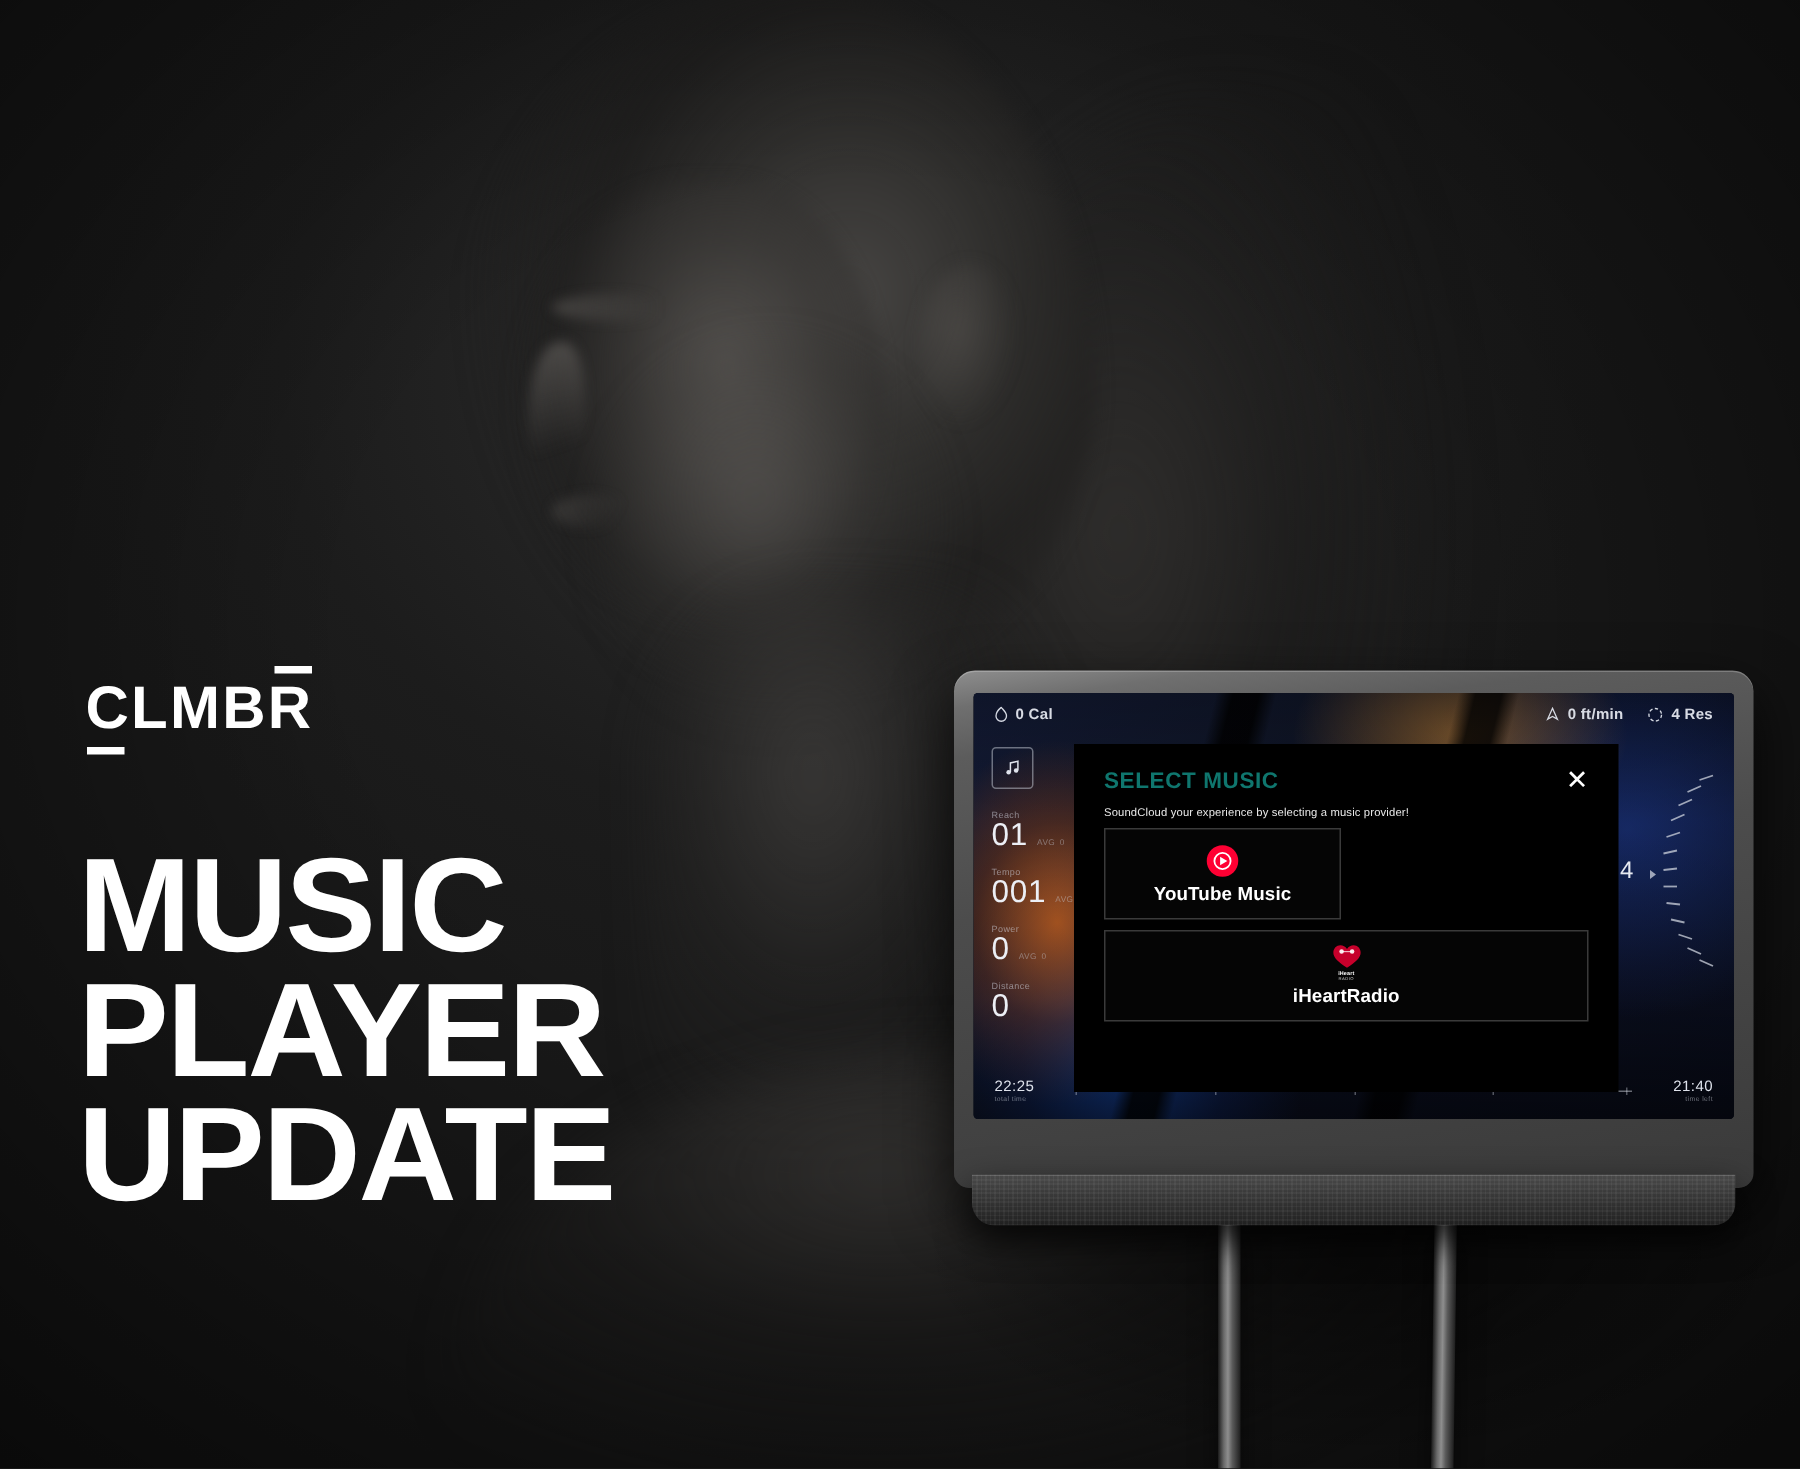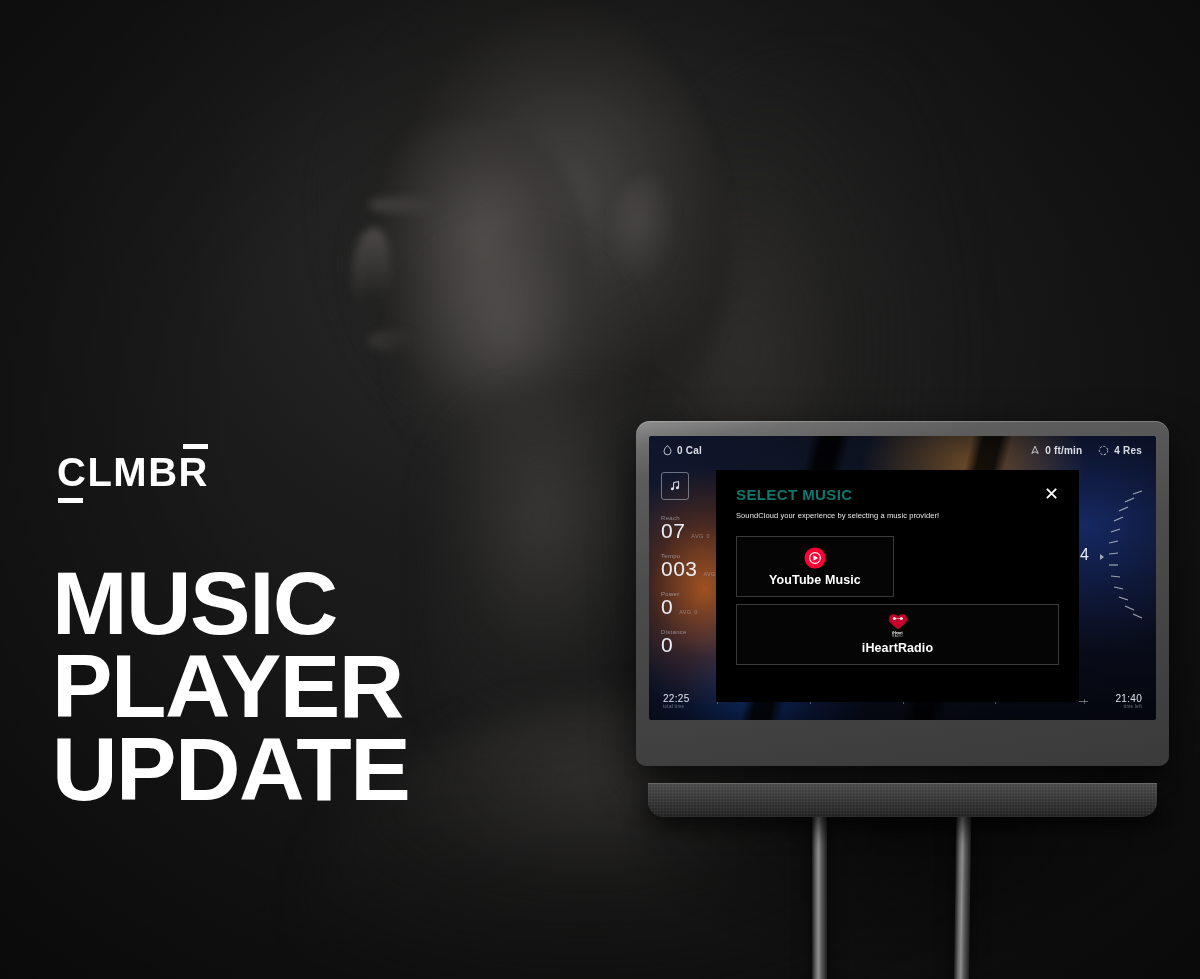--- a/index.html
+++ b/index.html
@@ -146,21 +146,21 @@
     letter-spacing:-1.5px;
     text-transform:uppercase;
     transform:scaleX(1.02);
     transform-origin:left top;
   }
   .headline div { white-space:nowrap; }
 
   
   .device {
     position:absolute;
-    left:636px; top:421px;
+    left:636px; top:447px;
     width:533px; height:345px;
   }
   .device-bezel {
     position:absolute; inset:0;
     border-radius:14px 14px 10px 10px;
     background:linear-gradient(172deg,#8e8e8e 0%,#6f6f6f 6%,#5c5c5c 14%,#4c4c4c 40%,#434343 70%,#3a3a3a 100%);
     box-shadow:0 16px 40px rgba(0,0,0,0.75), inset 0 1px 0 rgba(255,255,255,0.22);
   }
   .device-screen {
     position:absolute;
@@ -304,21 +304,21 @@
     margin-top:-1px;
   }
   .modal-sub {
     color:#e9e9e9;
     font-size:7.5px;
     font-weight:400;
     margin-top:8px;
     letter-spacing:0.1px;
   }
   .provider-grid {
-    margin-top:16px;
+    margin-top:6px;
     display:grid;
     grid-template-columns:1fr 1fr;
     gap:7px;
   }
   .provider {
     border:1px solid #3a3a3a;
     background:#050505;
     height:61px;
     display:flex;
     flex-direction:column;
@@ -447,32 +447,32 @@
           <svg width="12" height="12" viewBox="0 0 12 12">
             <path d="M4.6 8.6V2.6l5-1.1v6" fill="none" stroke="#dfe3ec" stroke-width="1"></path>
             <circle cx="3.4" cy="8.8" r="1.5" fill="#dfe3ec"></circle>
             <circle cx="8.4" cy="7.7" r="1.5" fill="#dfe3ec"></circle>
           </svg>
         </div>
 
         <div class="metric">
           <div class="metric-label">Reach</div>
           <div class="metric-row">
-            <span class="metric-val">07</span>
+            <span class="metric-val">01</span>
             <span class="metric-avg">
               <span>AVG</span>
               <span>0</span>
             </span>
           </div>
         </div>
 
         <div class="metric">
           <div class="metric-label">Tempo</div>
           <div class="metric-row">
-            <span class="metric-val">003</span>
+            <span class="metric-val">001</span>
             <span class="metric-avg">
               <span>AVG</span>
               <span>0</span>
             </span>
           </div>
         </div>
 
         <div class="metric">
           <div class="metric-label">Power</div>
           <div class="metric-row">

